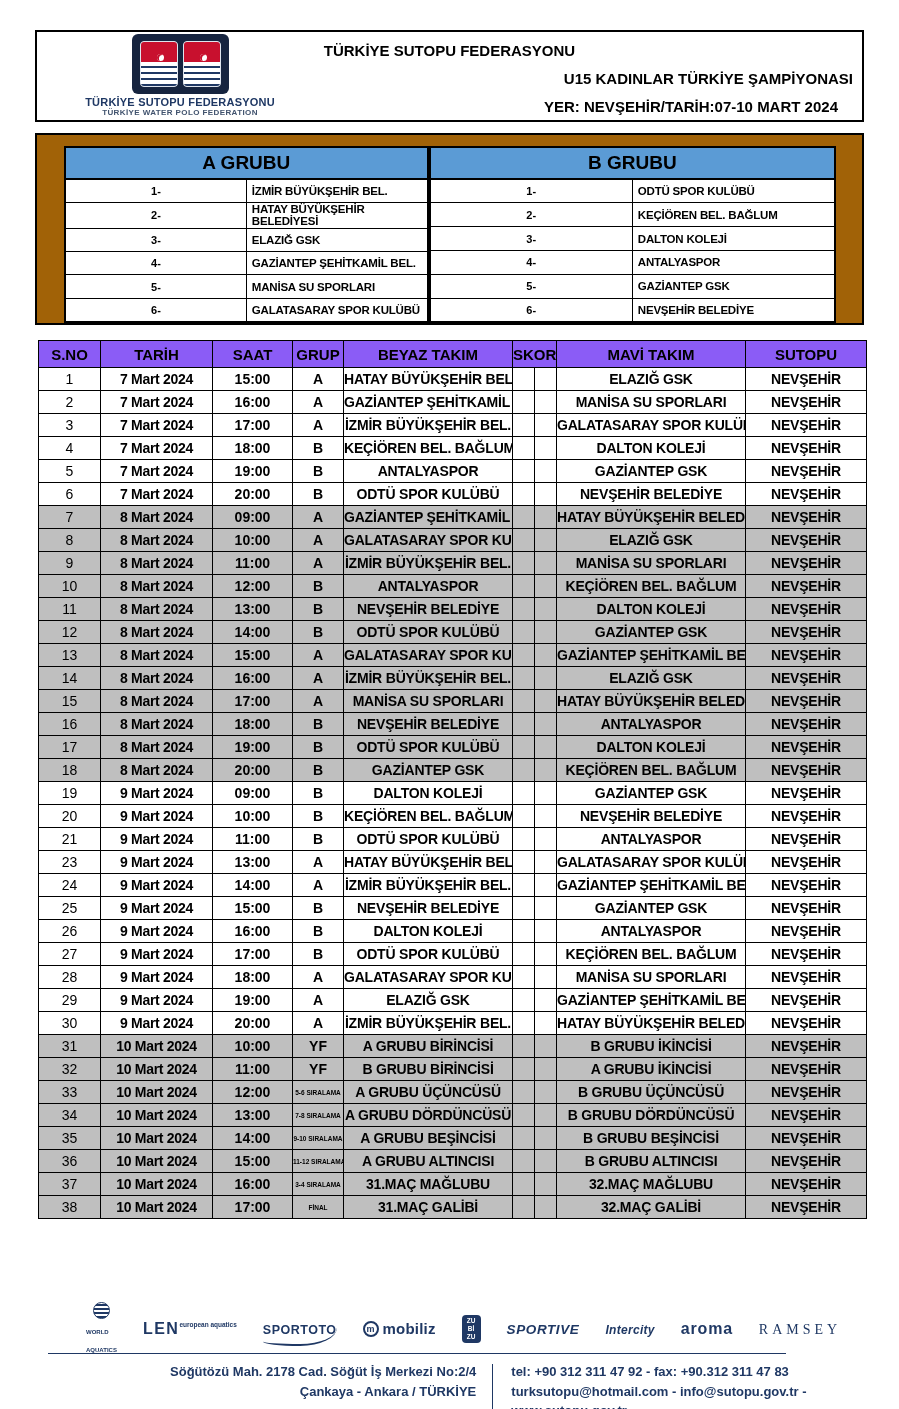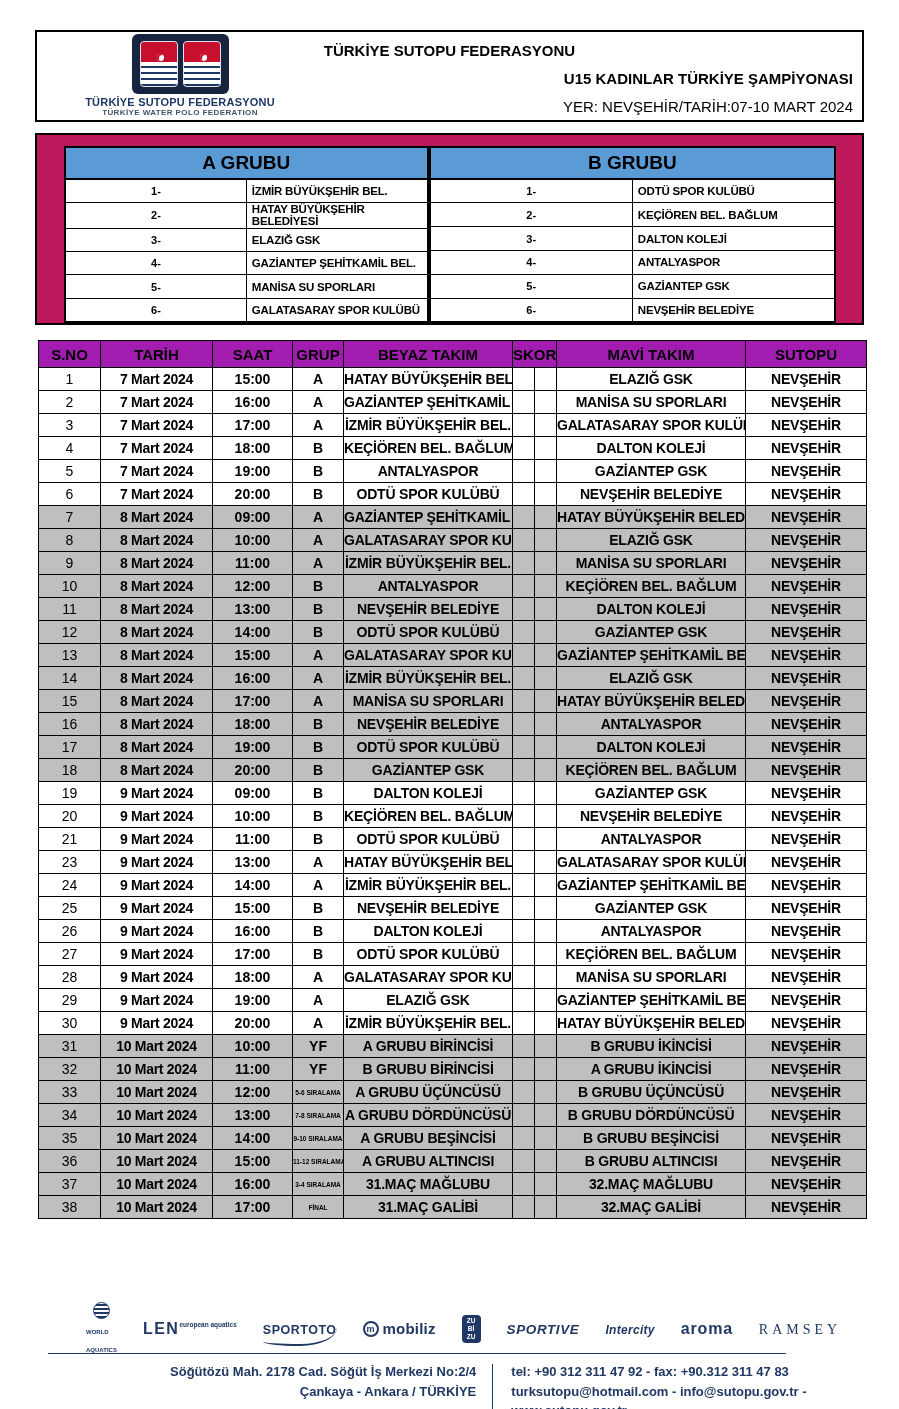--- a/index.html
+++ b/index.html
@@ -12,40 +12,40 @@
   .logo-box { display:inline-flex; gap:5px; background:#16243f; border-radius:6px; padding:7px 8px; height:60px; }
   .badge { width:38px; height:46px; background:#fff; border-radius:4px; overflow:hidden; border:1px solid #dfe5ee; display:flex; flex-direction:column; }
   .badge-top { height:46%; background:#c8102e; position:relative; }
   .badge-top::after { content:""; position:absolute; left:45%; top:60%; width:7px; height:7px; border-radius:50%;
       background:#fff; box-shadow:2px 1px 0 0 #c8102e inset; }
   .badge-waves { flex:1; background:repeating-linear-gradient(180deg,#ffffff 0 4px,#1f3864 4px 6px); }
   .logo-text1 { margin-top:2px; font-size:11px; font-weight:700; color:#1f3864; letter-spacing:0.2px; }
   .logo-text2 { font-size:8px; font-weight:600; color:#41536e; letter-spacing:0.4px; }
   .fed-title { position:absolute; top:10px; left:0; right:0; text-align:center; font-size:15px; font-weight:700; color:#000; }
   .champ-title { position:absolute; top:38px; right:9px; font-size:15px; font-weight:700; color:#000; }
-  .venue-line { position:absolute; top:66px; right:9px; font-size:15px; font-weight:400; color:#000; }
+  .venue-line { position:absolute; top:66px; right:24px; font-size:15px; font-weight:700; color:#000; }
 
   
-  .groups-box { position:absolute; left:35px; top:133px; width:829px; height:192px; border:2px solid #000; background:#be185d;
+  .groups-box { position:absolute; left:35px; top:133px; width:829px; height:192px; border:2px solid #000; background:#a16207;
       display:flex; justify-content:space-between; padding:11px 26px 0 27px; }
   .group-table { border-collapse:collapse; table-layout:fixed; }
   .group-table.a { width:367px; }
   .group-table.b { width:410px; }
   .group-table th { background:#5b9bd5; border:2px solid #000; font-size:19px; font-weight:700; height:32px; text-align:center; color:#000; }
   .group-table td { border:1px solid #000; height:23px; background:#fff; }
   .group-table tbody tr:last-child td { border-bottom:2px solid #000; }
   .group-table td.g-no { width:31px; text-align:center; font-size:11px; font-weight:700; border-left:2px solid #000; }
   .group-table td.g-name { padding-left:5px; font-size:11.5px; font-weight:700; letter-spacing:-0.2px; border-right:2px solid #000; }
 
   
   .schedule { position:absolute; left:38px; top:340px; width:828px; }
   .sched-table { border-collapse:collapse; table-layout:fixed; width:828px; }
   .sched-table td, .sched-table th { border:1px solid #000; overflow:hidden; white-space:nowrap; }
   .sched-table .title-row th { background:#5b9bd5; font-size:21px; font-weight:700; height:29px; border:2px solid #000; color:#000; letter-spacing:0.5px; }
-  .sched-table .head-row th { background:#a21caf; font-size:15px; font-weight:700; height:27px; text-align:center; }
+  .sched-table .head-row th { background:#8b5cf6; font-size:15px; font-weight:700; height:27px; text-align:center; }
   .sched-table tbody td { height:23px; text-align:center; font-size:14px; background:#fff; }
   .sched-table tbody tr.shaded td { background:#bfbfbf; }
   td.c-no { font-size:13px; }
   td.c-date { font-size:14px; font-weight:600; letter-spacing:-0.3px;margin-left:17px; }
   td.c-time { font-size:14px; font-weight:600; }
   td.c-group { font-size:13px; font-weight:600; }
   td.c-group.tiny { font-size:6.5px; font-weight:700; }
   td.c-team { font-size:10px; font-weight:700; letter-spacing:-0.2px; }
   td.c-pool { font-size:13.5px; font-weight:700; letter-spacing:-0.2px;margin-left:28px; }
 

